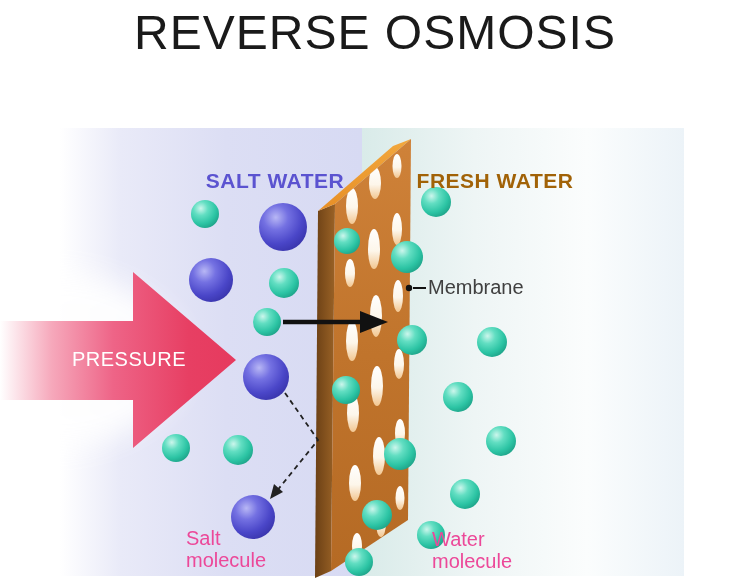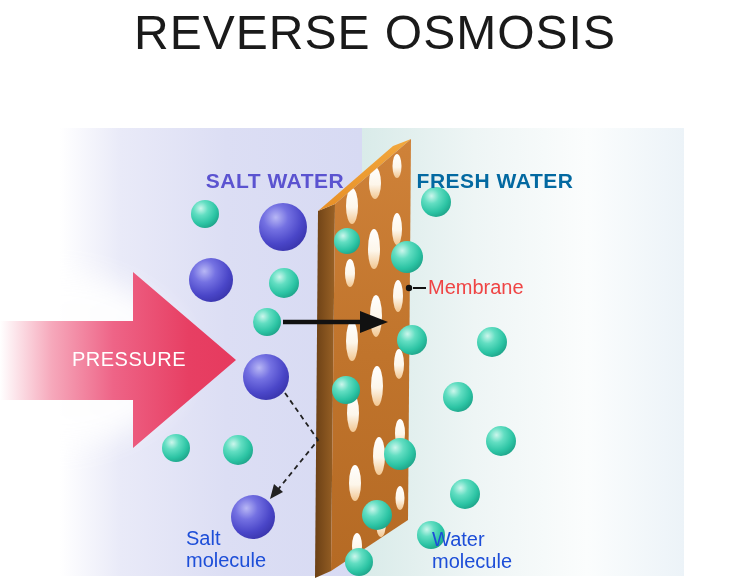--- a/index.html
+++ b/index.html
@@ -8,22 +8,22 @@
   .art{position:absolute;left:0;top:0;}
   .lbl{position:absolute;}
   .title{top:6px;left:0;width:750px;text-align:center;font-size:48px;line-height:1.12;
          font-weight:500;color:#1a1a1a;letter-spacing:1px;}
   .zone-label{top:133px;width:190px;text-align:center;font-size:21px;font-weight:bold;
               letter-spacing:.5px;margin-top:36px;}
   .salt-zone{left:180px;}
   .fresh-zone{left:400px;}
   .pressure-label{left:70px;top:348px;width:118px;text-align:center;font-size:20px;
                   font-weight:normal;letter-spacing:.5px;color:#ffffff;}
-  .membrane-label{left:428px;top:276px;font-size:20px;color:#ef4444;}
-  .legend-label{font-size:20px;line-height:22px;color:#1d4ed8;}
+  .membrane-label{left:428px;top:276px;font-size:20px;color:#404040;}
+  .legend-label{font-size:20px;line-height:22px;color:#ec4899;}
   .salt-mol{left:186px;top:527px;width:86px;text-align:left;}
   .water-mol{left:432px;top:528px;width:98px;text-align:left;}
 </style>
 </head>
 <body>
 
 <div class="stage">
 
   <svg class="art" width="750" height="585" viewBox="0 0 750 585">
     <defs>
@@ -155,18 +155,18 @@
     </g>
 
     <g>
       <circle cx="409" cy="288" r="3.2" fill="#111111"></circle>
       <line x1="413" y1="288" x2="426" y2="288" stroke="#111111" stroke-width="2"></line>
     </g>
   </svg>
 
   <div class="lbl title">REVERSE OSMOSIS</div>
   <div class="lbl zone-label salt-zone" style="color: rgb(91, 83, 208);">SALT WATER</div>
-  <div class="lbl zone-label fresh-zone" style="color: #0369a1;">FRESH WATER</div>
+  <div class="lbl zone-label fresh-zone" style="color: #a16207;">FRESH WATER</div>
   <div class="lbl pressure-label">PRESSURE</div>
   <div class="lbl membrane-label">Membrane</div>
   <div class="lbl legend-label salt-mol">Salt molecule</div>
   <div class="lbl legend-label water-mol">Water molecule</div>
 </div>
 
 </body></html>

